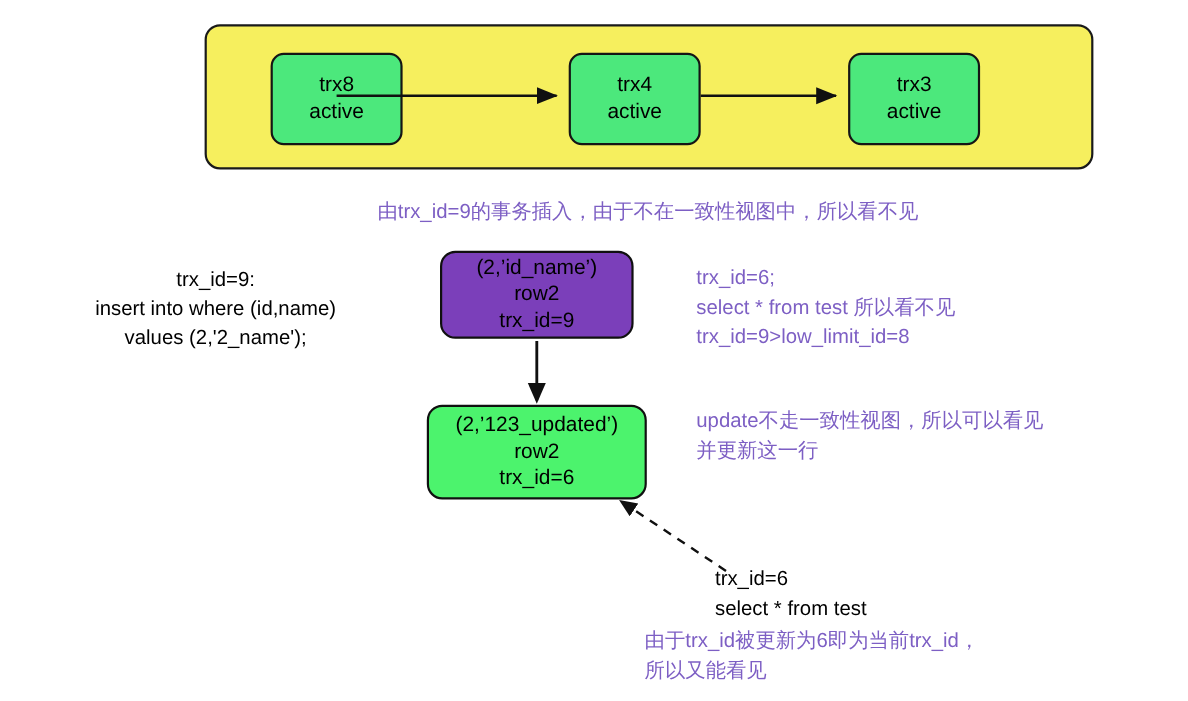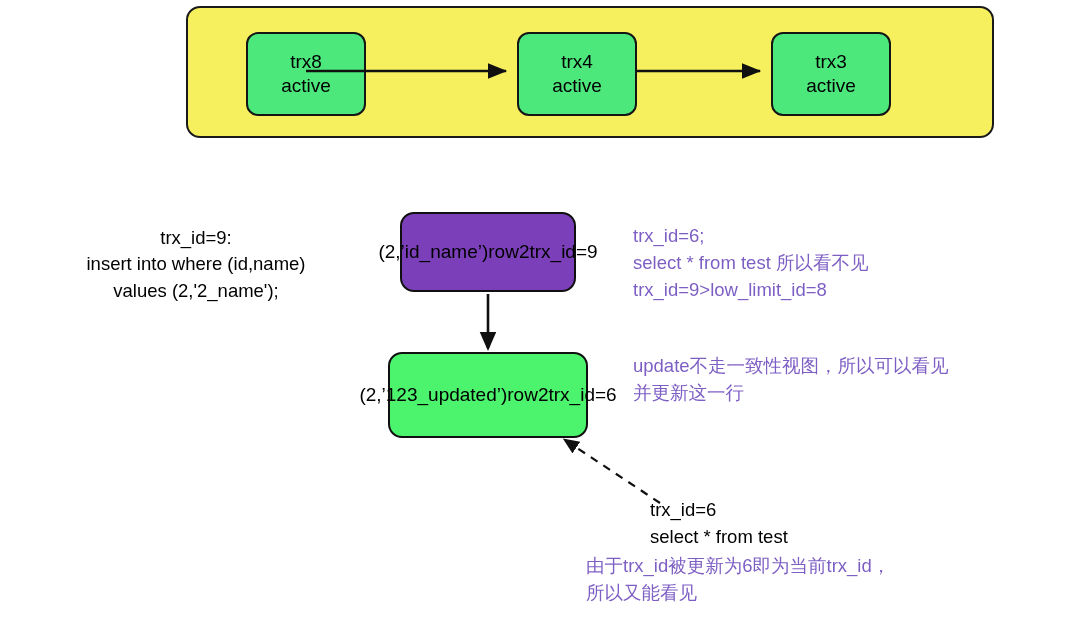--- a/index.html
+++ b/index.html
@@ -9,21 +9,21 @@
   }
   body {
     width: 1080px;
     height: 637px;
     position: relative;
     font-family: "Liberation Sans", "DejaVu Sans", sans-serif;
     overflow: hidden;
   }
   #stage {
     position: absolute;
-    left: 0; top: 0;
+    left: 0; top: 16px;
     width: 1080px;
     height: 561px;
   }
   .abs { position: absolute; }
 
   
   #trx-list-container {
     left: 186px;
     top: 6px;
     width: 808px;
@@ -53,21 +53,21 @@
   #trx-node-0 { left: 58px; }
   #trx-node-1 { left: 329px; }
   #trx-node-2 { left: 583px; }
 
   
   .row-box {
     border: 2px solid #101010;
     border-radius: 14px;
     box-sizing: border-box;
     display: flex;
-    flex-direction: row;
+    flex-direction: column;
     align-items: center;
     justify-content: center;
     line-height: 1.26;
     font-size: 19px;
     color: #000000;
     white-space: nowrap;
   }
   #row-box-inserted {
     left: 400px;
     top: 212px;
@@ -147,20 +147,21 @@
       <marker id="arrowhead-fat" markerWidth="8" markerHeight="8" refX="6.2" refY="3.2" orient="auto" markerUnits="strokeWidth">
         <path d="M0,0 L7.4,3.2 L0,6.4 z" fill="#101010"></path>
       </marker>
     </defs>
     <line x1="306" y1="71" x2="506" y2="71" stroke="#101010" stroke-width="2.4" marker-end="url(#arrowhead)"></line>
     <line x1="637" y1="71" x2="760" y2="71" stroke="#101010" stroke-width="2.4" marker-end="url(#arrowhead)"></line>
     <line x1="488" y1="294" x2="488" y2="348" stroke="#101010" stroke-width="2.6" marker-end="url(#arrowhead-fat)"></line>
     <line x1="660" y1="503" x2="565" y2="440" stroke="#101010" stroke-width="2.2" stroke-dasharray="8,7" marker-end="url(#arrowhead-fat)"></line>
   </svg>
 
+  <div class="abs note-text" id="note-top">由trx_id=9的事务插入，由于不在一致性视图中，所以看不见</div>
 
   <div class="abs sql-text" id="insert-sql-block">trx_id=9:
 insert into where (id,name)
 values (2,'2_name');</div>
 
   <div class="abs row-box" id="row-box-inserted">
     <span>(2,’id_name’)</span>
     <span>row2</span>
     <span>trx_id=9</span>
   </div>

